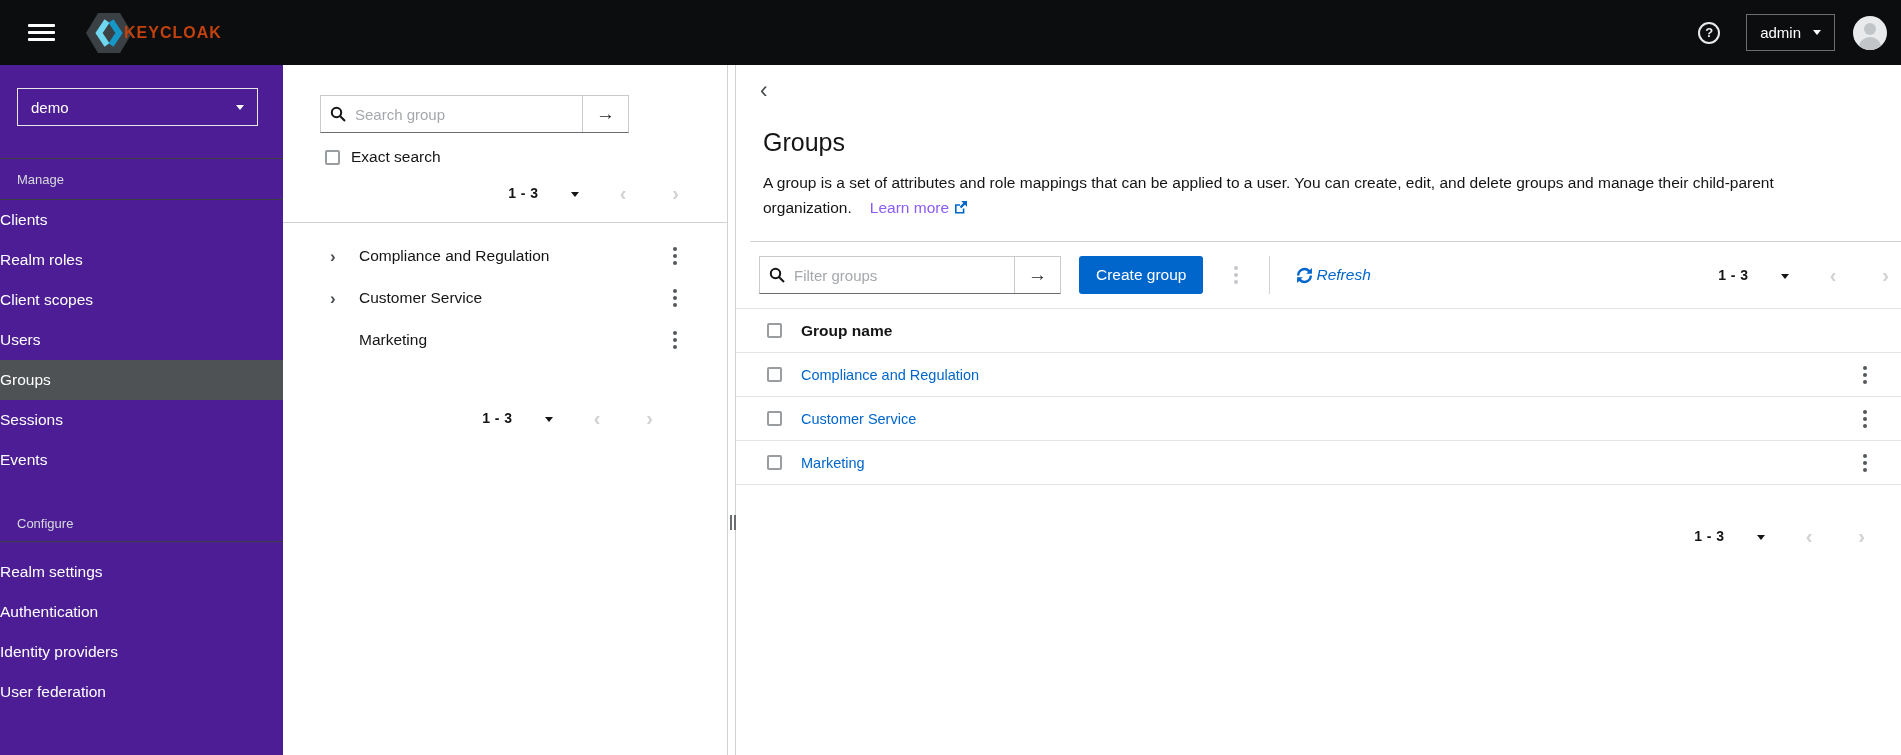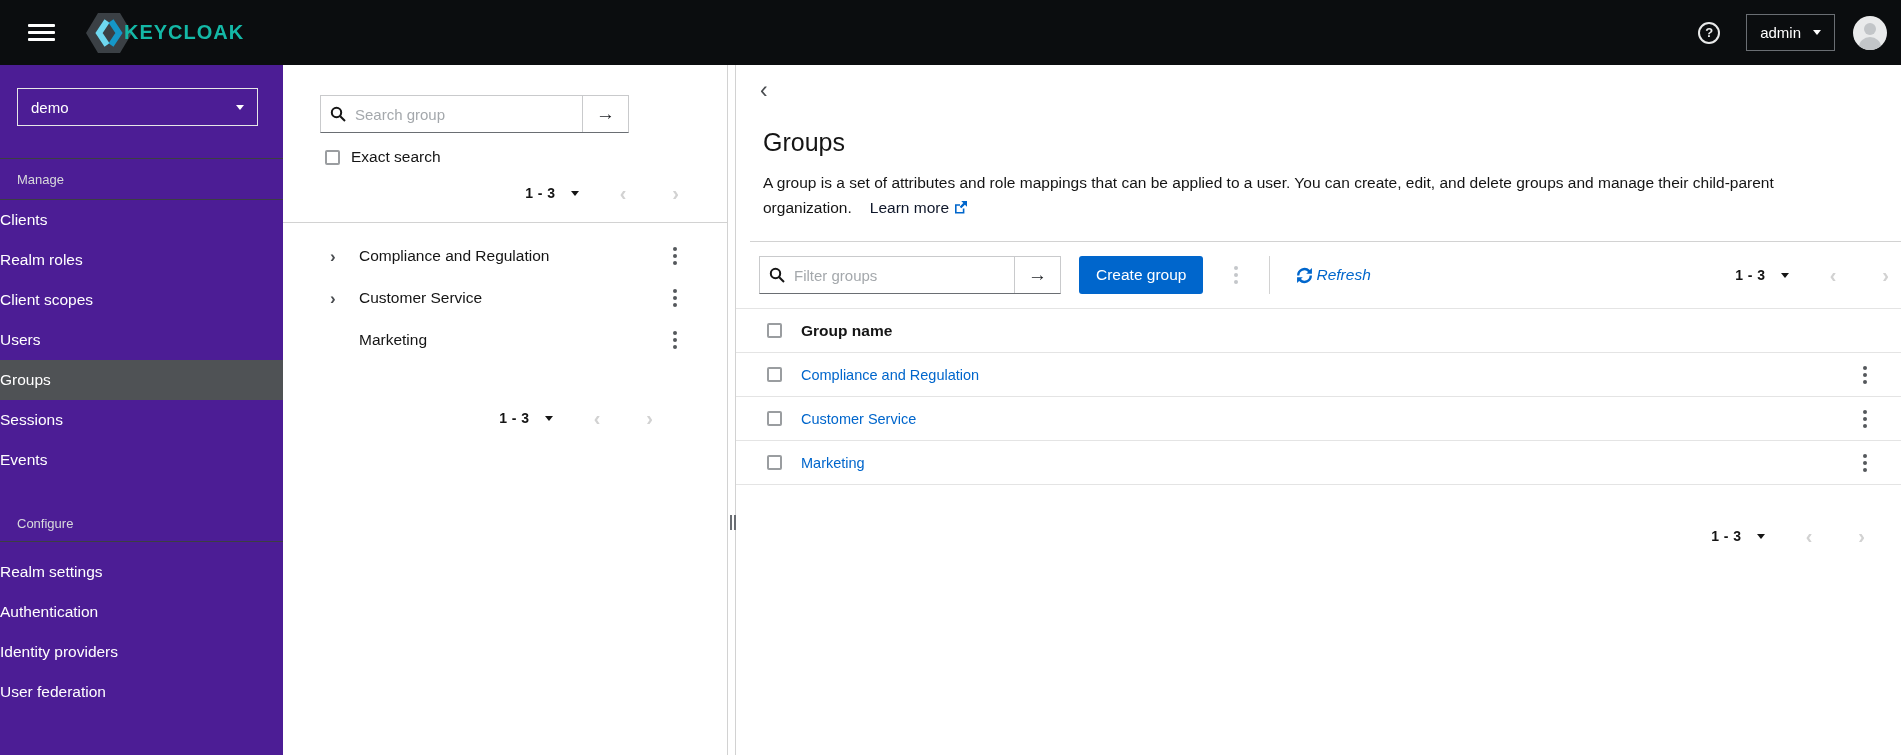--- a/index.html
+++ b/index.html
@@ -4,21 +4,21 @@
 <style>
   * { margin:0; padding:0; box-sizing:border-box; }
   html,body { width:1901px; height:755px; overflow:hidden; background:#fff;
     font-family:"Liberation Sans", sans-serif; color:#151515; }
 
   
   .masthead { height:65px; background:#0b0d0f; display:flex; align-items:center; padding:0 14px 0 20px; }
   .hamburger { width:27px; display:flex; flex-direction:column; gap:4px; cursor:pointer; margin-left:8px; }
   .hamburger span { height:3px; background:#fff; border-radius:1px; }
   .brand { display:flex; align-items:center; margin-left:30px; }
-  .brand-text { color:#14b8a6; font-size:20px; font-weight:bold; letter-spacing:1px; margin-left:-9px; }
+  .brand-text { color:#c2410c; font-size:16px; font-weight:bold; letter-spacing:1px; margin-left:-9px; }
   .mast-right { margin-left:auto; display:flex; align-items:center; }
   .help-icon { width:22px; height:22px; border:2px solid #e9eaea; border-radius:50%; color:#e9eaea;
     display:flex; align-items:center; justify-content:center; font-size:13px; font-weight:bold; cursor:pointer; }
   .user-dd { border:1px solid #6a6e73; color:#fff; font-size:15px; padding:9px 13px; margin-left:26px;
     display:flex; align-items:center; gap:12px; cursor:pointer; }
   .caret-down { width:0; height:0; border:4px solid transparent; border-top:5px solid currentColor; margin-top:4px; }
   .avatar { width:34px; height:34px; border-radius:50%; background:#e9eaeb; margin-left:18px; overflow:hidden; flex-shrink:0; }
 
   
   .app { display:flex; height:690px; }
@@ -44,21 +44,21 @@
   .input-group input { border:none; outline:none; flex:1; font-size:15px; color:#151515; min-width:0;
     font-family:"Liberation Sans", sans-serif; }
   .input-group input::placeholder { color:#a4a8ac; }
   .arrow-btn { width:46px; border:none; border-left:1px solid #c9cacc; background:#fff; font-size:19px;
     color:#1b1d21; cursor:pointer; }
   .tree-search { margin-left:37px; width:309px; }
   .exact-row { margin:15px 0 0 42px; display:flex; align-items:center; gap:11px; font-size:15.5px; cursor:pointer; }
   .checkbox { width:15px; height:15px; border:2px solid #9a9da0; border-radius:2px; background:#fff; cursor:pointer; }
 
   .pg { display:flex; align-items:center; height:30px; }
-  .pg-range { font-size:14px; font-weight:bold; letter-spacing:.5px; cursor:pointer; display:flex; align-items:center; gap:15px; }
+  .pg-range { font-size:14px; font-weight:bold; letter-spacing:.5px; cursor:pointer; display:flex; align-items:flex-end; gap:32px; }
   .pg-chev { font-size:20px; font-weight:bold; color:#d2d2d2; line-height:1; cursor:default; }
   .pg-chev.prev { margin-left:41px; }
   .pg-chev.next { margin-left:46px; }
   .tree-pg-top { margin-top:12px; justify-content:flex-end; padding-right:48px; }
   .tree-divider { border-top:1px solid #d2d2d2; margin-top:14px; }
   .tree-list { margin-top:12px; }
   .tree-row { height:42px; display:flex; align-items:center; padding:0 46px 0 47px; }
   .tree-chevron { width:12px; font-size:17px; font-weight:bold; color:#494c50; line-height:1; cursor:pointer; }
   .tree-chevron.hidden { visibility:hidden; }
   .tree-label { margin-left:17px; font-size:15.5px; flex:1; }
@@ -70,21 +70,21 @@
   
   .resizer { width:8px; border-right:1px solid #d2d2d2; position:relative; flex-shrink:0; cursor:col-resize; }
   .grip { position:absolute; top:450px; left:2px; display:flex; gap:2px; }
   .grip i { width:2px; height:15px; background:#6a6e73; }
 
   
   .main-panel { flex:1; padding-top:14px; min-width:0; }
   .back-btn { margin-left:24px; font-size:23px; line-height:22px; color:#494c50; width:16px; cursor:pointer; }
   .main-title { margin:26px 0 0 27px; font-size:25px; font-weight:400; color:#151515; line-height:31px; }
   .main-desc { margin:12px 55px 0 27px; font-size:15.5px; line-height:25px; color:#151515; }
-  .learn-link { color:#0f172a; text-decoration:none; margin-left:18px; cursor:pointer; white-space:nowrap; }
+  .learn-link { color:#8b5cf6; text-decoration:none; margin-left:18px; cursor:pointer; white-space:nowrap; }
   .ext-icon { display:inline-block; vertical-align:-1px; margin-left:5px; }
   .main-divider { border-top:1px solid #d2d2d2; margin:20px 0 0 14px; }
 
   .toolbar { display:flex; align-items:center; padding:14px 12px 14px 23px; }
   .filter-group { width:302px; }
   .create-btn { margin-left:18px; height:38px; padding:0 17px; background:#0066cc; color:#fff; border:none;
     border-radius:3px; font-size:15.5px; cursor:pointer; font-family:"Liberation Sans", sans-serif; }
   .toolbar-kebab { margin-left:27px; }
   .toolbar-sep { width:1px; height:38px; background:#d2d2d2; margin-left:27px; }
   .refresh { margin-left:26px; display:flex; align-items:center; gap:3px; color:#0066cc; font-size:15.5px; cursor:pointer;font-style:italic; }

